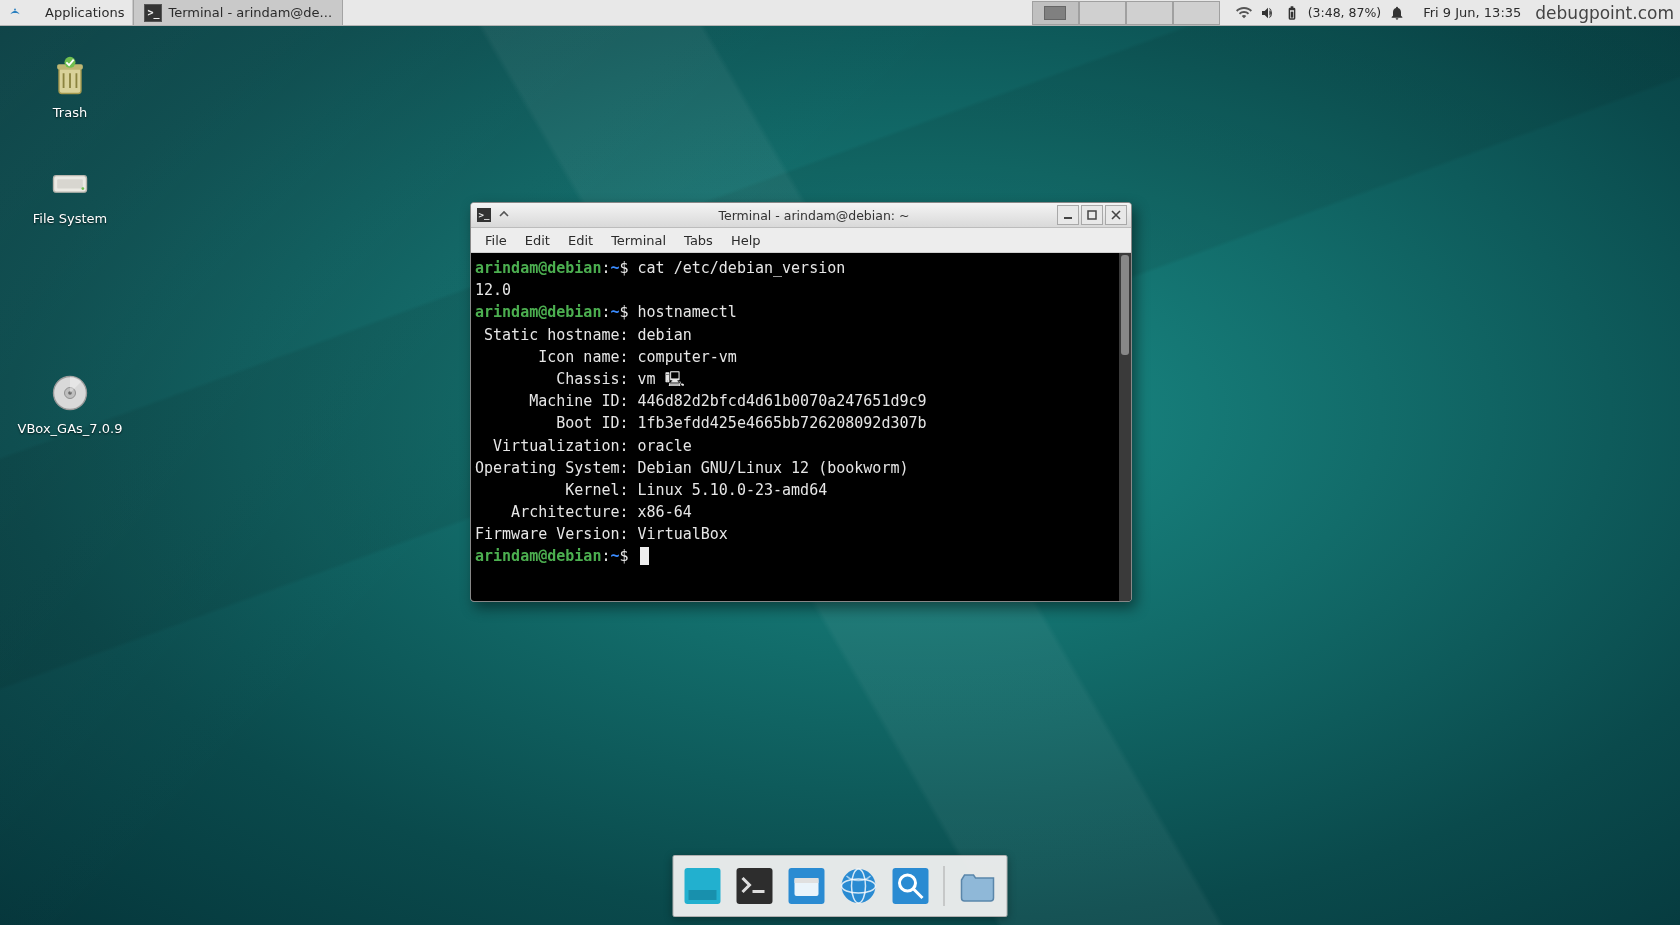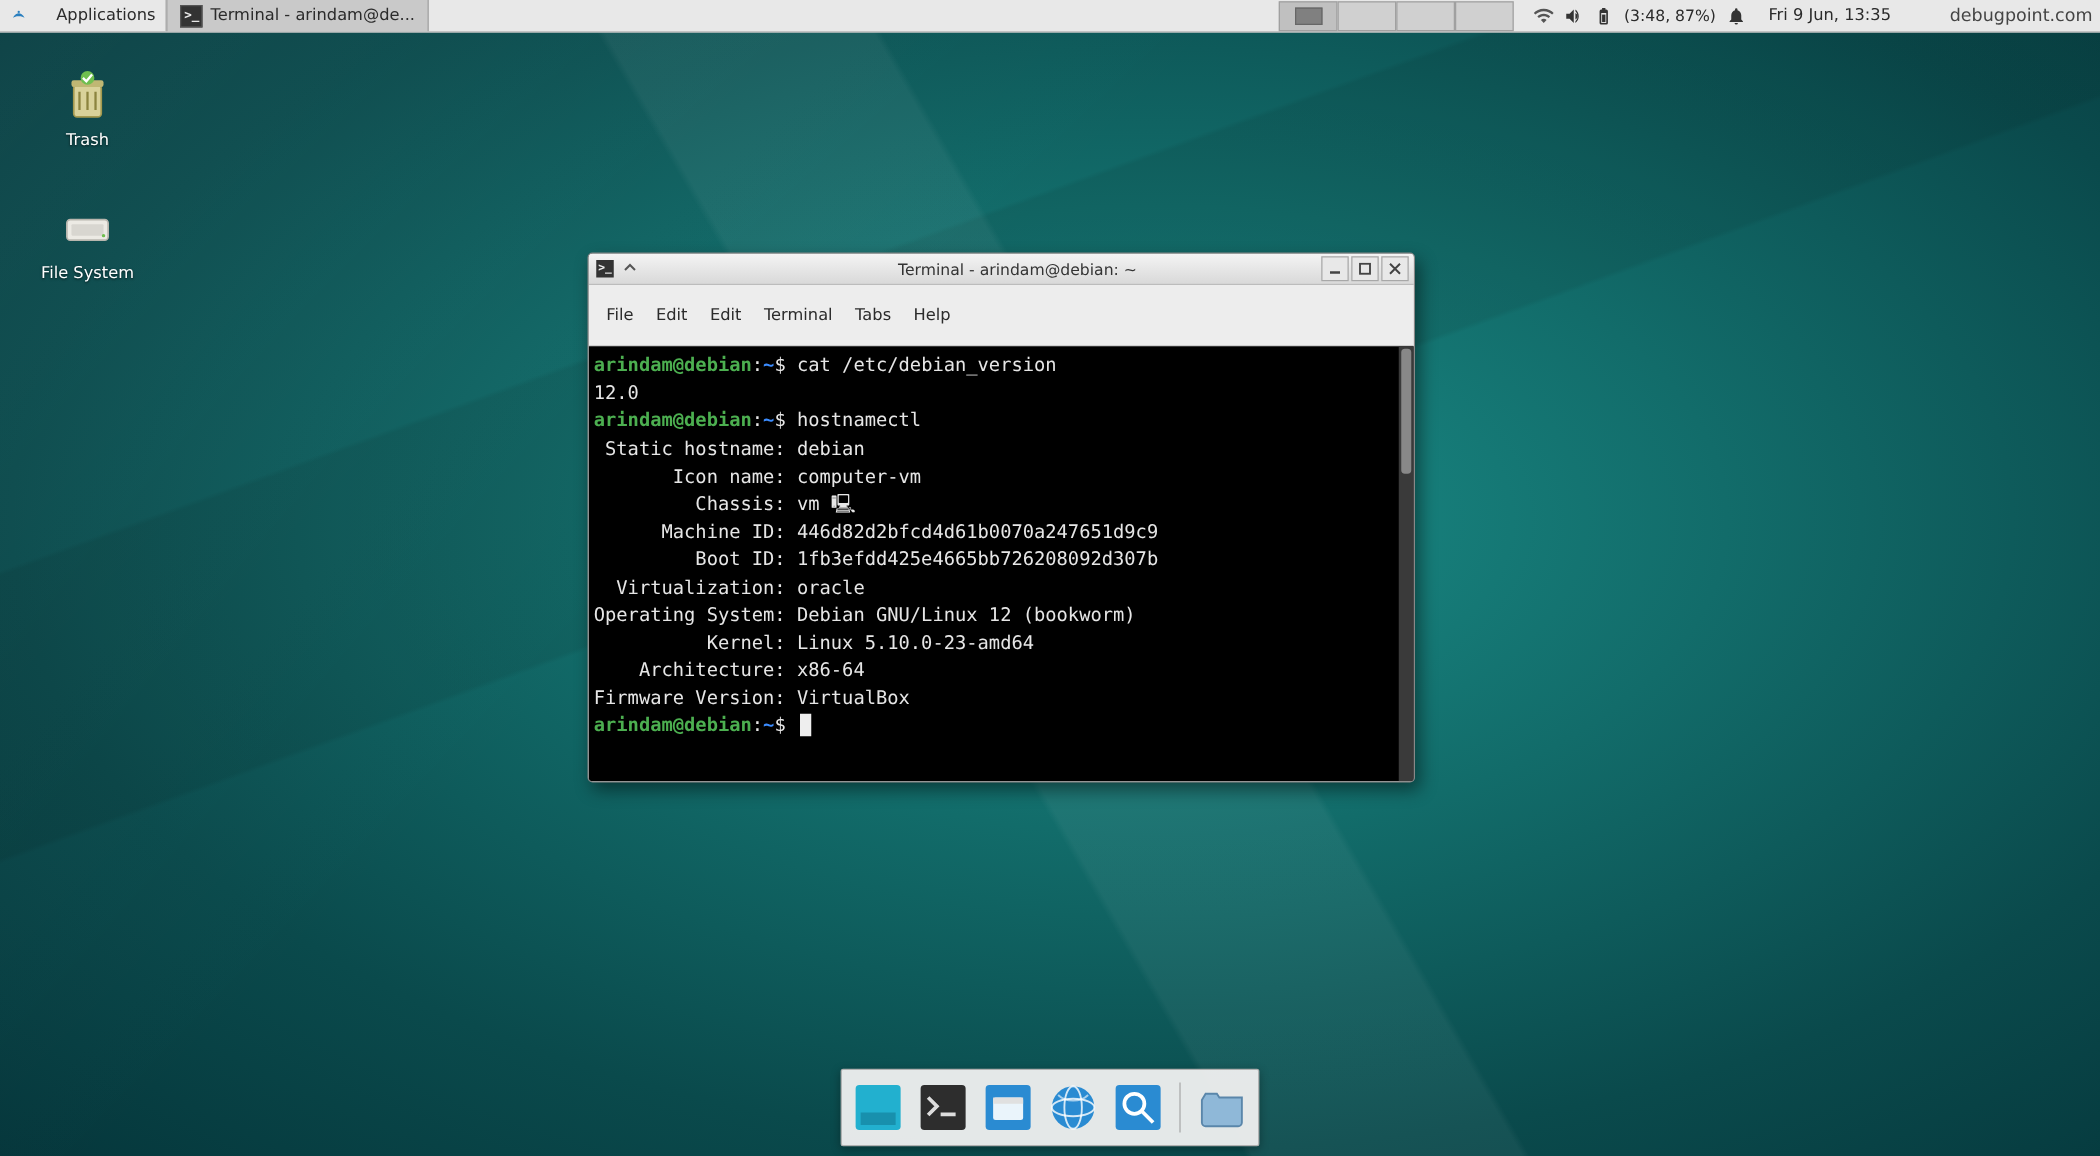--- a/index.html
+++ b/index.html
@@ -26,34 +26,34 @@
   .panel-center{flex:1;}
   .panel-right{display:flex;align-items:center;height:100%;}
   .ws-switcher{display:flex;gap:0;margin-right:8px;}
   .ws{width:45px;height:22px;background:#d0d0d0;border:1px solid #a0a0a0;display:flex;align-items:center;justify-content:center;}
   .ws.active{background:#c0c0c0;}
   .ws-win{width:20px;height:12px;background:#808080;border:1px solid #666;}
   .tray{display:flex;align-items:center;gap:8px;padding:0 8px;}
   .tray-icon{width:16px;height:16px;display:flex;align-items:center;justify-content:center;}
   .tray-text{font-size:12.5px;}
   .clock{padding:0 10px;font-size:13px;}
-  .watermark{padding:0 6px 0 4px;font-size:14px;color:#444;margin-left:33px;}
+  .watermark{padding:0 6px 0 4px;font-size:17px;color:#444;}
   
   .desktop{position:absolute;inset:25px 0 0 0;}
   .dicon{position:absolute;width:100px;text-align:center;color:#fff;font-size:13px;text-shadow:0 1px 2px rgba(0,0,0,0.7);display:flex;flex-direction:column;align-items:center;gap:4px;}
   .dicon .ico{width:48px;height:48px;display:flex;align-items:center;justify-content:center;}
   
   .termwin{position:absolute;left:470px;top:202px;width:660px;background:#e6e6e6;border:1px solid #888;box-shadow:4px 6px 14px rgba(0,0,0,0.45);border-radius:4px;overflow:hidden;z-index:40;}
   .titlebar{height:24px;display:flex;align-items:center;background:linear-gradient(#f4f4f4,#d9d9d9);border-bottom:1px solid #bcbcbc;font-size:12.5px;position:relative;}
   .titlebar .ticon{width:14px;height:14px;margin:0 6px;background:#333;display:flex;align-items:center;justify-content:center;}
   .titlebar .ticon span{color:#eee;font-family:monospace;font-size:9px;font-weight:bold;}
   .titlebar .ttitle{flex:1;text-align:center;color:#333;}
   .win-ctrls{position:absolute;right:4px;top:2px;display:flex;gap:2px;}
   .win-ctrls .wbtn{width:20px;height:18px;border:1px solid #a8a8a8;background:#e8e8e8;display:flex;align-items:center;justify-content:center;font-size:12px;line-height:1;cursor:default;}
-  .menubar{height:24px;display:flex;align-items:center;gap:2px;padding:12px 6px;background:#ededed;border-bottom:1px solid #cfcfcf;font-size:13px;color:#2b2b2b;}
+  .menubar{height:24px;display:flex;align-items:center;gap:2px;padding:0 6px;background:#ededed;border-bottom:1px solid #cfcfcf;font-size:13px;color:#2b2b2b;}
   .menubar span{padding:2px 8px;}
   .termbody{background:#000;padding:4px;position:relative;}
   .termscroll{position:absolute;top:0;right:0;bottom:0;width:12px;background:#3a3a3a;}
   .termscroll::before{content:"";position:absolute;left:2px;right:2px;top:2px;height:100px;background:#888;border-radius:3px;}
   pre.term{margin:0;font-family:"DejaVu Sans Mono","Liberation Mono",monospace;font-size:15px;line-height:1.48;color:#e6e6e6;white-space:pre;min-height:340px;padding-right:14px;}
   .p-user{color:#4caf50;font-weight:bold;}
   .p-colon{color:#e6e6e6;}
   .p-path{color:#3b8cff;font-weight:bold;}
   .p-doll{color:#e6e6e6;}
   .cursor{display:inline-block;width:9px;height:18px;background:#eee;vertical-align:text-bottom;margin-left:2px;}
@@ -137,20 +137,31 @@
     <div class="ico">
       <svg width="44" height="44" viewBox="0 0 48 48">
           <rect x="12" y="14" width="24" height="28" rx="3" fill="#d9d29a" stroke="#a59a4f" stroke-width="1.5"></rect>
           <rect x="10" y="10" width="28" height="6" rx="2" fill="#bfb773"></rect>
           <path d="M17 20v16M24 20v16M31 20v16" stroke="#8c843f" stroke-width="2"></path>
           <circle cx="24" cy="8" r="6" fill="#6fbf4f"></circle>
           <path d="M20 8l3 3 5-6" stroke="#fff" stroke-width="2" fill="none"></path>
         </svg>
     </div>
     <span>Trash</span>
+  </div>
+  <div class="dicon" style="left:20px;top:344px">
+    <div class="ico">
+      <svg width="44" height="44" viewBox="0 0 48 48">
+          <circle cx="24" cy="24" r="18" fill="#d9d9d9" stroke="#9a9a9a" stroke-width="1.5"></circle>
+          <circle cx="24" cy="24" r="6" fill="#bfbfbf" stroke="#8a8a8a"></circle>
+          <circle cx="24" cy="24" r="2" fill="#6b6b6b"></circle>
+          <path d="M24 6a18 18 0 0 1 12.7 5.3L24 24z" fill="#fff" opacity="0.35"></path>
+        </svg>
+    </div>
+    <span>VBox_GAs_7.0.9</span>
   </div>
 </div>
 
 <div class="termwin">
   <div class="titlebar">
     <div class="ticon">
         <span>&gt;_</span>
       </div>
     <div style="position:absolute;left:26px;top:4px">
       <svg width="14" height="14" viewBox="0 0 14 14">

